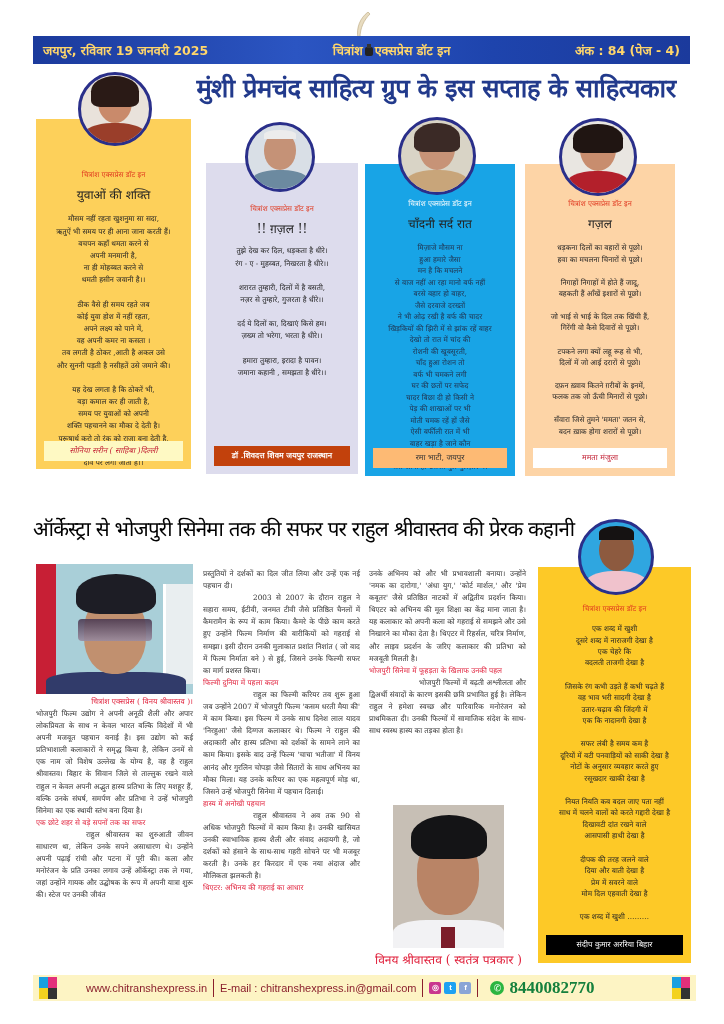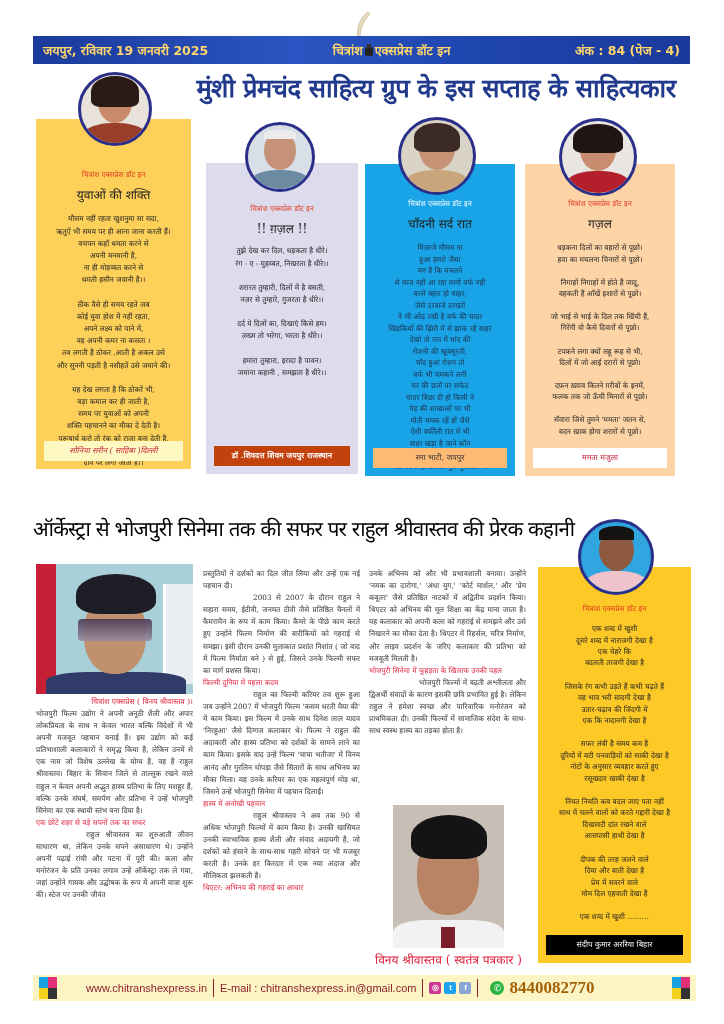--- a/index.html
+++ b/index.html
@@ -105,21 +105,21 @@
   
   .footer { position: absolute; left: 33px; top: 975px; width: 663px; height: 26px; background: #fdf4c4;
     display: flex; align-items: center; font-family: "Liberation Sans", sans-serif; font-size: 11px; color: #8a1f2c; }
   .footer .logo { width: 18px; height: 22px; position: relative; margin: 0 6px; }
   .footer .logo span { position: absolute; width: 9px; height: 11px; }
   .footer .sep { width: 1px; height: 18px; background: #8a1f2c; margin: 0 6px; }
   .footer .url { margin-left: 23px; }
   .footer .social { display: flex; gap: 3px; }
   .footer .social span { width: 12px; height: 12px; border-radius: 2px; display: inline-block; color: #fff; font-size: 8px; text-align: center; line-height: 12px; font-weight: bold; }
   .footer .wa { width: 14px; height: 14px; border-radius: 50%; background: #2bb540; color: #fff; font-size: 9px; text-align: center; line-height: 14px; margin: 0 5px 0 6px; }
-  .footer .phone { font-family: "Liberation Serif", serif; font-weight: bold; font-size: 17px; color: #a16207; }
+  .footer .phone { font-family: "Liberation Serif", serif; font-weight: bold; font-size: 17px; color: #15803d; }
   .footer .spacer { flex: 1; }
 </style>
 </head>
 <body>
 
 <svg class="quill" viewBox="0 0 22 34">
   <path d="M18 0 C10 6 6 16 8 26 L10 26 C10 16 14 8 20 2 Z" fill="#e8dcc0" stroke="#b9a57a" stroke-width="0.6"></path>
 </svg>
 <div class="masthead">
   <span>जयपुर, रविवार 19 जनवरी 2025</span>

